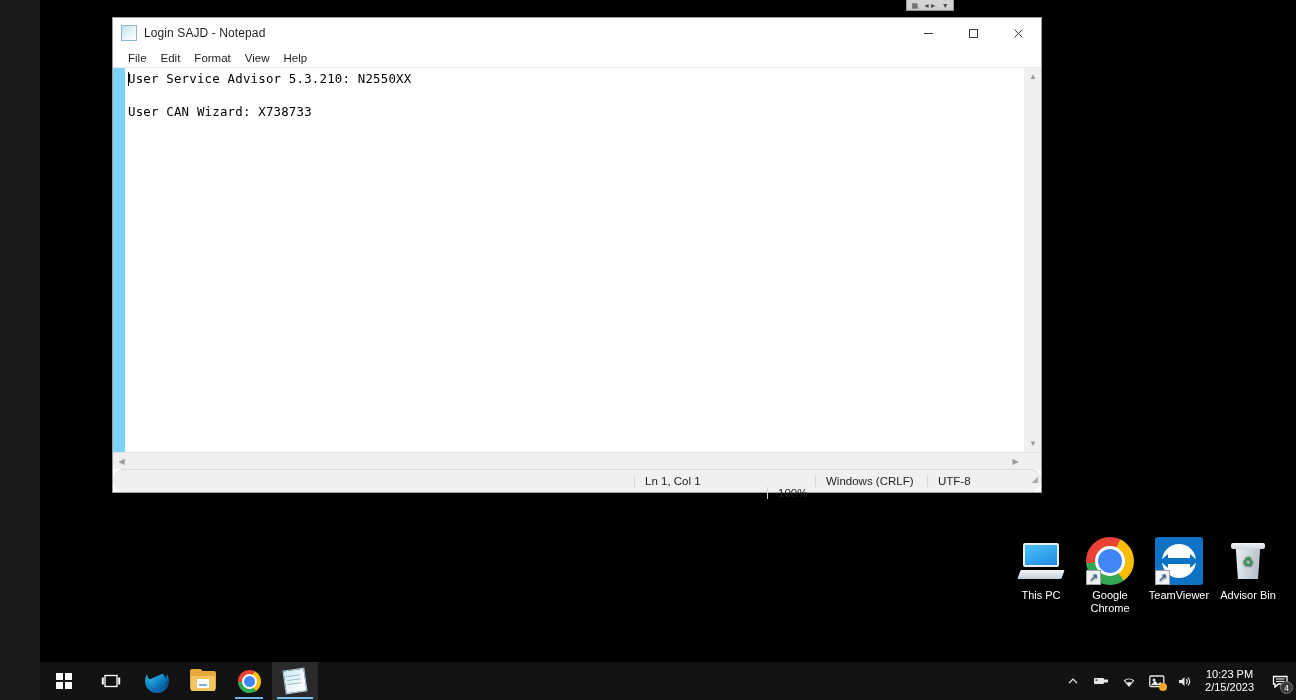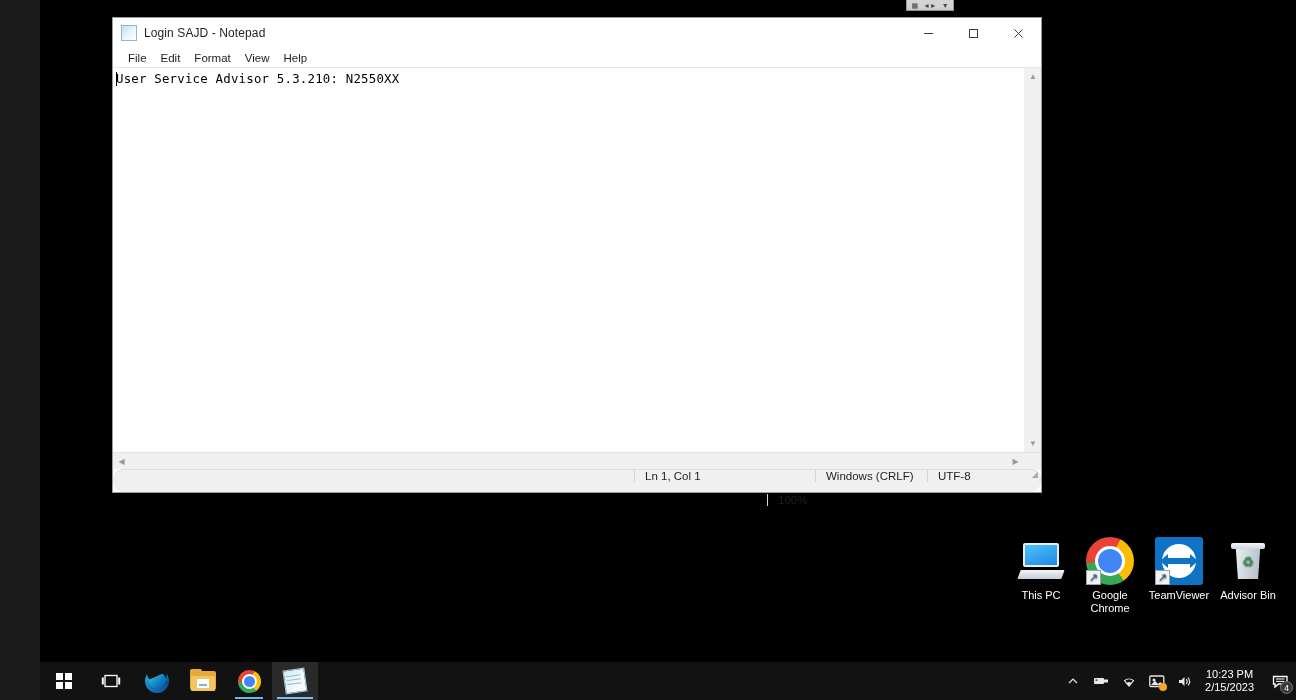--- a/index.html
+++ b/index.html
@@ -103,20 +103,21 @@
     padding: 1px 7px;
   }
 
   
   #editor-wrap {
     flex: 1;
     position: relative;
     display: flex;
     background: #7dd3fc;
     min-height: 0;
+    padding-left: 12px;
   }
   #textarea {
     flex: 1;
     background: #ffffff;
     padding: 3px 0 0 3px;
     position: relative;
     overflow: hidden;
   }
   #textarea .line {
     font-family: "DejaVu Sans Mono", "Liberation Mono", monospace;
@@ -171,21 +172,21 @@
     background: #f0f0f0;
   }
 
   
   #statusbar {
     height: 23px;
     flex: 0 0 23px;
     background: #f0f0f0;
     border-top: 1px solid #dcdcdc;
     display: flex;
-    align-items: flex-start;
+    align-items: center;
     font-size: 11.5px;
     color: #1f1f1f;
     border-radius: 11px;
   }
   #statusbar .sb-spacer { flex: 1; }
   #statusbar .sb-cell {
     display: flex;
     align-items: center;
     padding: 0 10px;
     border-left: 1px solid #d6d6d6;
@@ -574,20 +575,21 @@
       <div class="mi">Format</div>
       <div class="mi">View</div>
       <div class="mi">Help</div>
     </div>
 
     <div id="editor-wrap">
       <div id="textarea">
         <div id="caret"></div>
         <div class="line">User Service Advisor 5.3.210: N2550XX</div>
         <div class="line">&nbsp;</div>
+        <div class="line">User CAN Wizard: X738733</div>
       </div>
       <div id="vscroll">
         <div class="arrow">▲</div>
         <div class="arrow">▼</div>
       </div>
     </div>
 
     <div id="hscroll-row">
       <div id="hscroll">
         <div class="arrow">◀</div>

